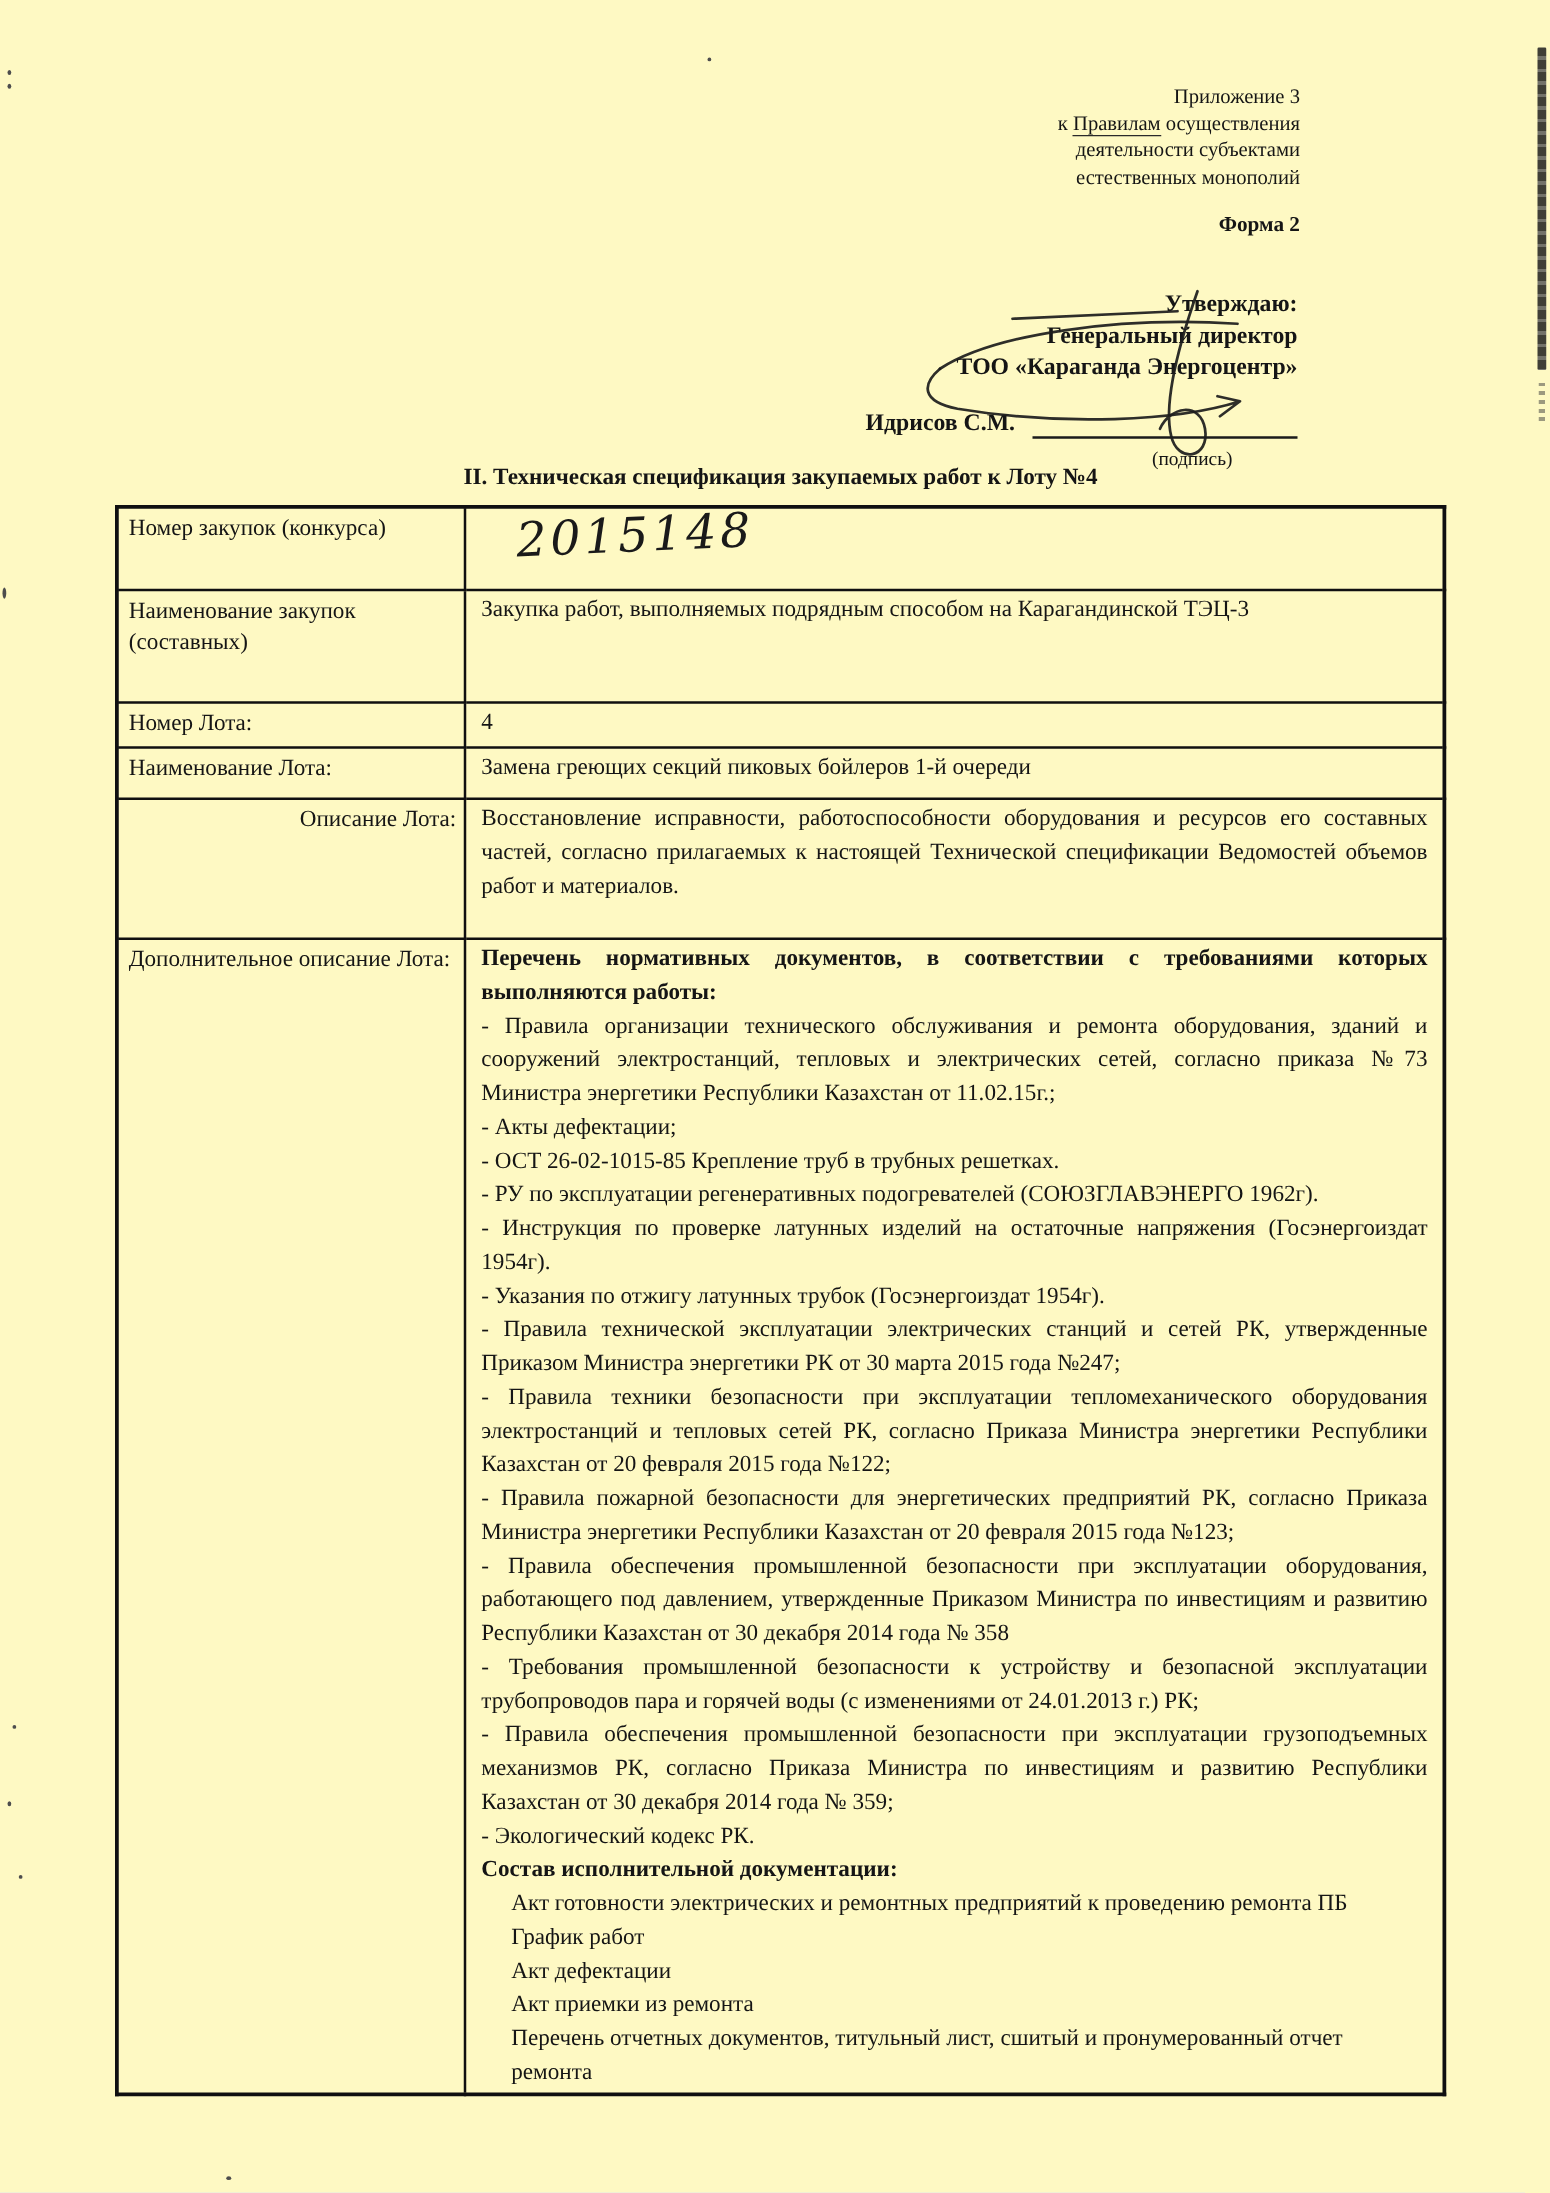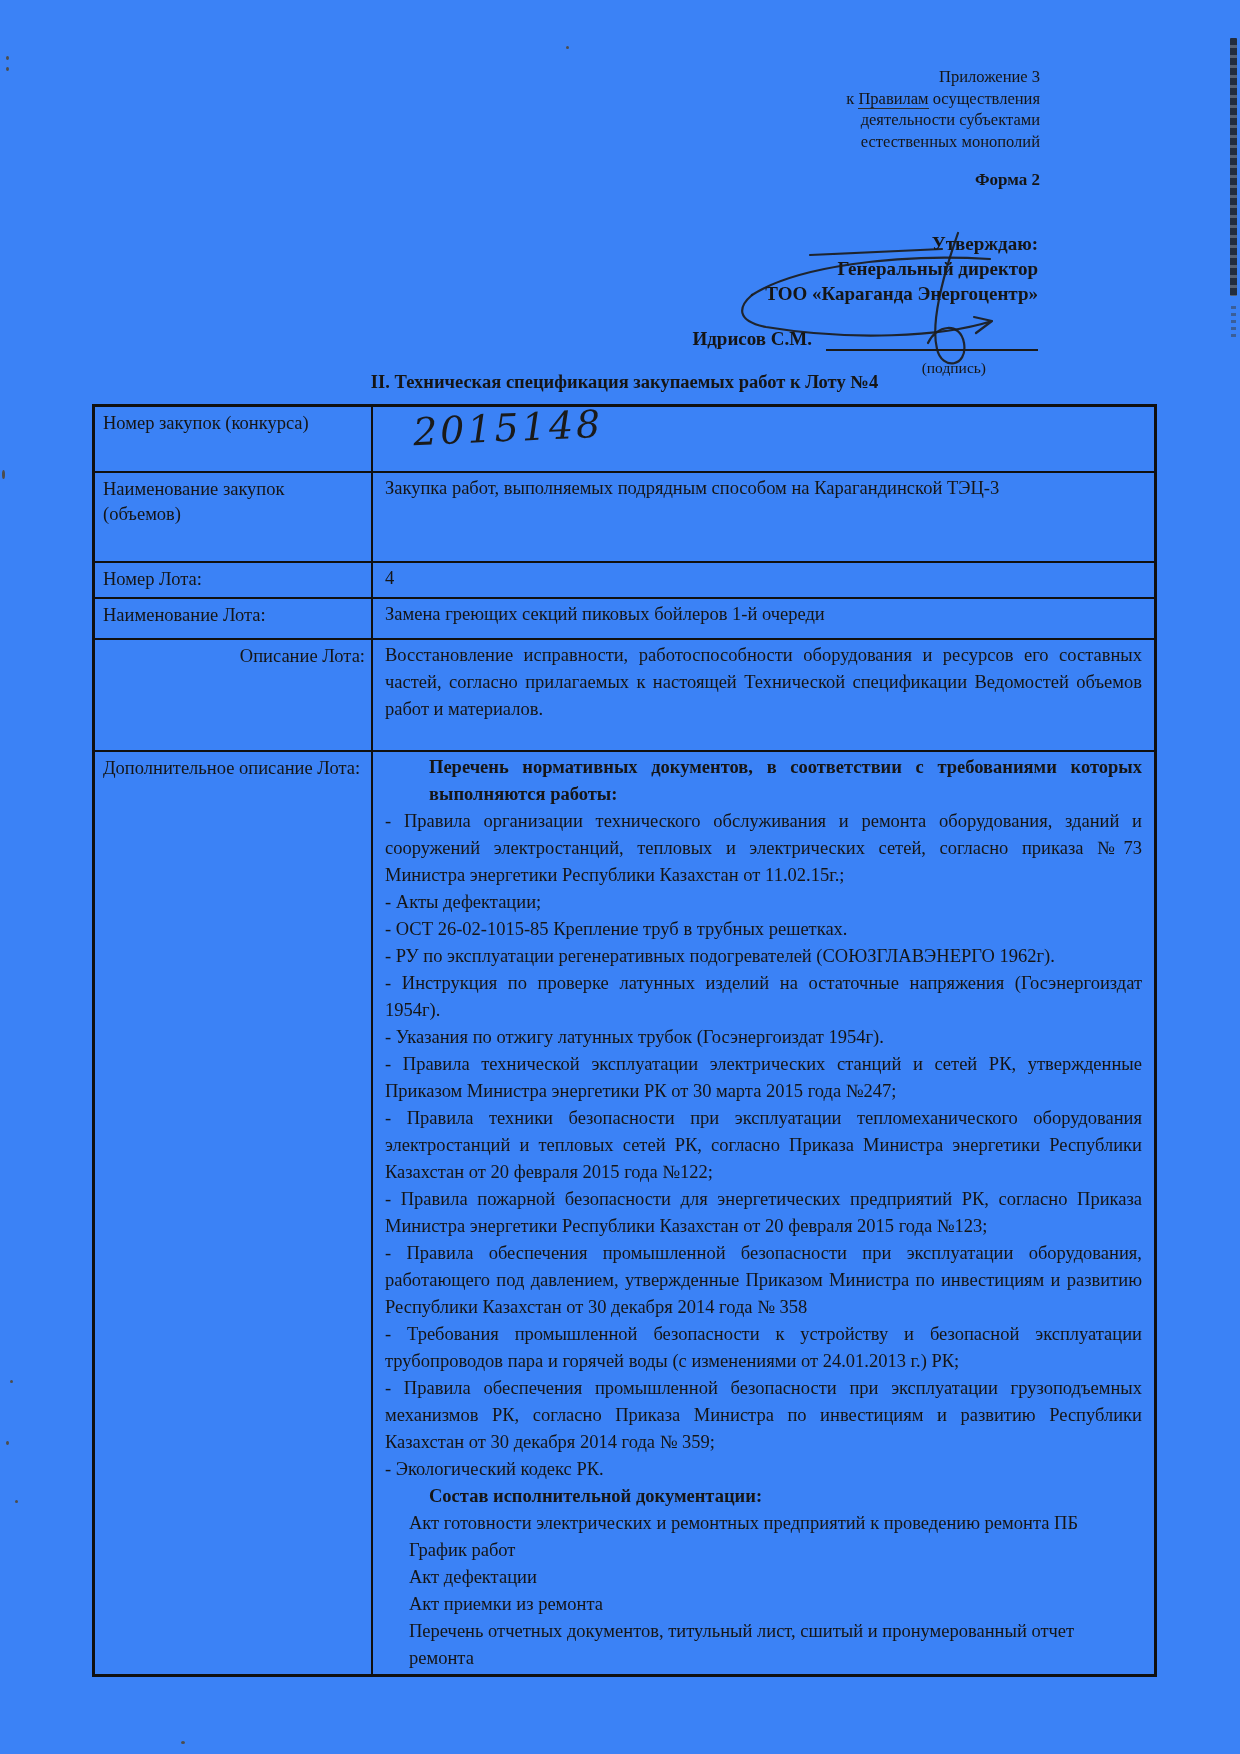--- a/index.html
+++ b/index.html
@@ -1,20 +1,20 @@
 <!DOCTYPE html>
 <html lang="ru"><head>
 <meta charset="utf-8">
 <style>
   html,body{margin:0;padding:0;background:#e8e8e6;}
   .page{
     position:relative;
     width:1240px;height:1754px;
     margin:0 auto;
-    background:#3b82f6;
+    background:#fef9c3;
     font-family:"Liberation Serif","DejaVu Serif",serif;
     color:#151515;
     overflow:hidden;
   }
   
   .appendix{
     position:absolute;top:66px;right:200px;
     text-align:right;font-size:16.5px;line-height:21.5px;
   }
   .appendix .u{border-bottom:1.5px solid #2a2a2a;padding-bottom:0;}
@@ -57,21 +57,21 @@
   td.lbl{width:262px;padding:4px 6px 4px 8px;line-height:25px;}
   td.val{padding:2px 12px 2px 12px;line-height:27px;}
   td.vbottom{vertical-align:bottom;padding-bottom:20px;}
   .handwritten{
     font-family:"DejaVu Serif",serif;font-style:italic;
     font-size:38px;letter-spacing:3px;
     display:inline-block;transform:rotate(-2.5deg);
     margin:6px 0 0 28px;color:#1a1a1a;
   }
   .bigcell{padding:3px 12px 6px 12px;line-height:27.5px;text-align:justify;}
-  .bigcell .hd{font-weight:bold;margin-left:44px;}
+  .bigcell .hd{font-weight:bold;}
   .bigcell .item{text-align:justify;}
   .bigcell .doc-item{padding-left:24px;text-align:left;}
   
   .scan-bar{
     position:absolute;right:3px;top:38px;width:7px;height:258px;
     background:repeating-linear-gradient(180deg,#1e1e1e 0 7px,#5a5a5a 7px 10px);
     opacity:.85;border-radius:1px;
   }
   .scan-bar2{
     position:absolute;right:4px;top:306px;width:5px;height:34px;
@@ -127,21 +127,21 @@
 
   <table class="spec">
     <tbody>
         <tr>
       <td class="lbl" style="height:56px;">Номер закупок (конкурса)</td>
       <td class="val">
         <span class="handwritten">2015148</span>
       </td>
     </tr>
     <tr>
-      <td class="lbl" style="height:80px;">Наименование закупок (объемов)</td>
+      <td class="lbl" style="height:80px;">Наименование закупок (составных)</td>
       <td class="val vbottom">Закупка работ, выполняемых подрядным способом на Карагандинской ТЭЦ-3</td>
     </tr>
     <tr>
       <td class="lbl" style="height:26px;">Номер Лота:</td>
       <td class="val">4</td>
     </tr>
     <tr>
       <td class="lbl" style="height:31px;">Наименование Лота:</td>
       <td class="val">Замена греющих секций пиковых бойлеров 1-й очереди</td>
     </tr>

